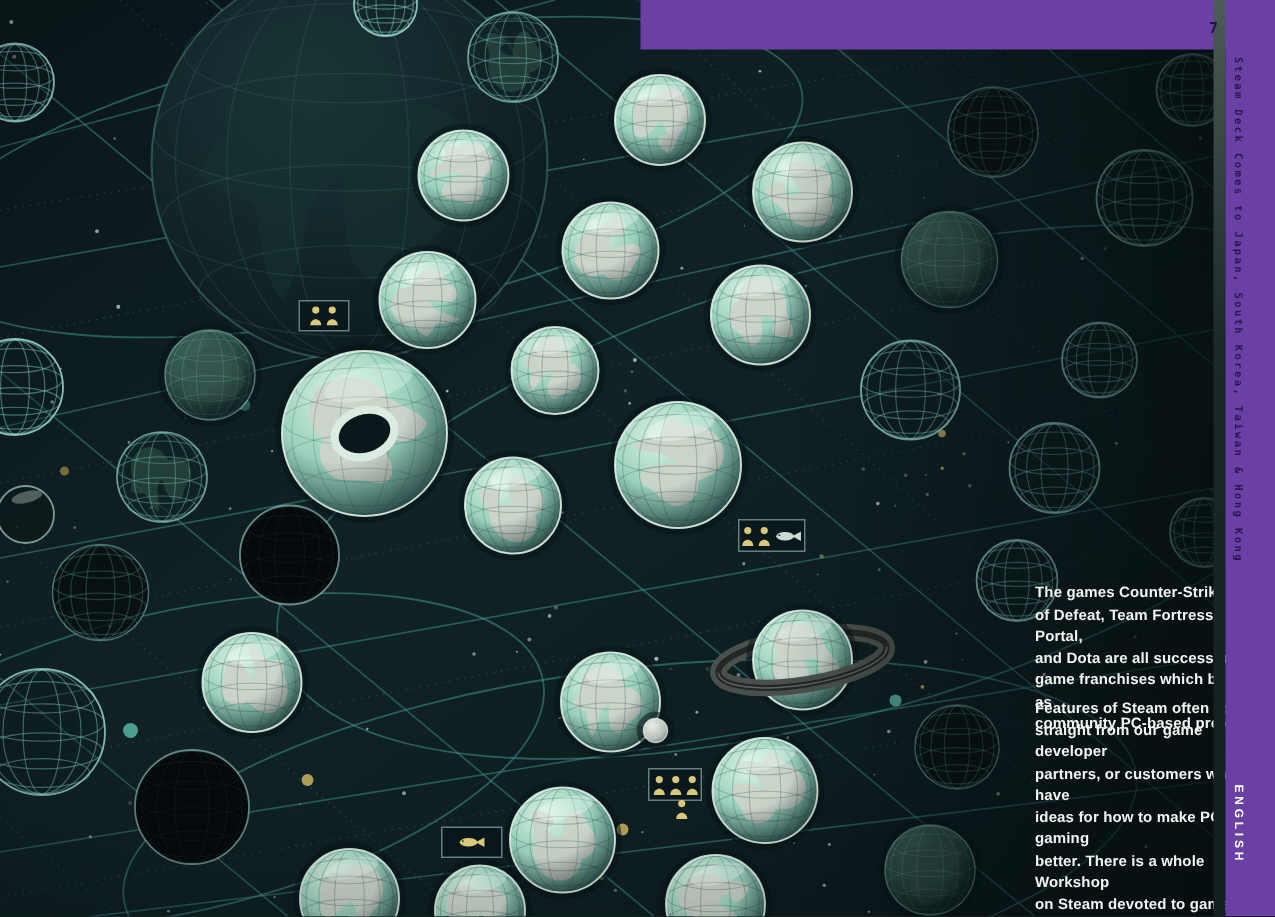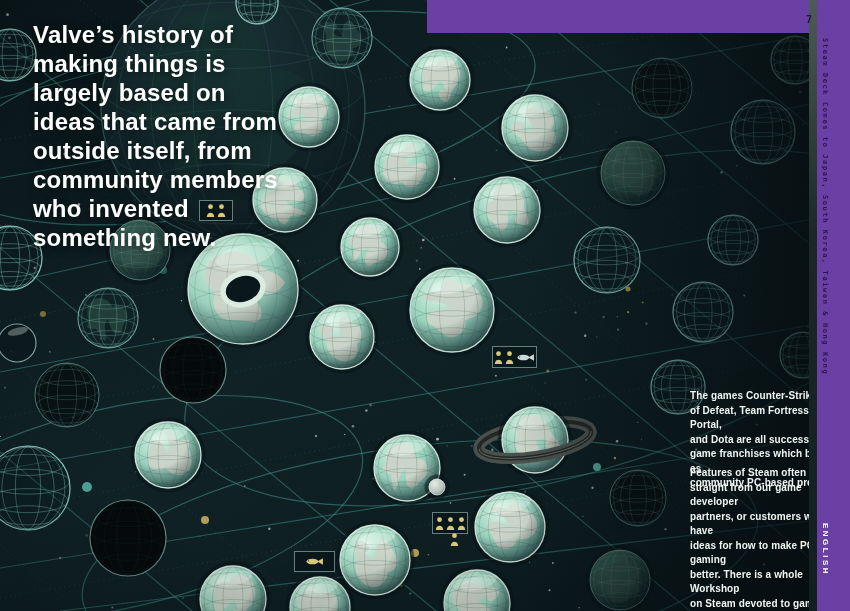--- a/index.html
+++ b/index.html
@@ -1006,28 +1006,20 @@
         <ellipse cx="233" cy="620.45" rx="25.077828853391594" ry="7.523348656017478" fill="none" stroke="rgba(45,90,82,.3)" stroke-width="0.7"></ellipse>
         <circle cx="233" cy="599" r="33" fill="none" stroke="rgba(45,90,82,.3)" stroke-width="0.7"></circle>
         <circle cx="233" cy="599" r="33" fill="url(#gShade)"></circle>
         <circle cx="233" cy="599" r="33" fill="none" stroke="rgba(233,248,240,.85)" stroke-width="1.3"></circle>
         <ellipse cx="234.65" cy="579.2" rx="18.150000000000002" ry="6.6000000000000005" fill="rgba(240,255,250,0.35)" transform="rotate(-14 233 579.2)"></ellipse>
       </g>
       <rect x="520" y="0" width="330" height="611" fill="url(#fadeR)"></rect>
       <rect x="0" y="0" width="850" height="611" fill="url(#vig)"></rect>
     </svg>
 
-  <div class="heading">Valve’s history of
-making things is
-largely based on
-ideas that came from
-outside itself, from
-community members
-who invented
-something new.</div>
 
   <div class="bodycol para1">The games Counter-Strike, Day
 of Defeat, Team Fortress, Portal,
 and Dota are all successful
 game franchises which began as
 community PC-based projects.</div>
   <div class="bodycol para2">Features of Steam often come
 straight from our game developer
 partners, or customers who have
 ideas for how to make PC gaming

